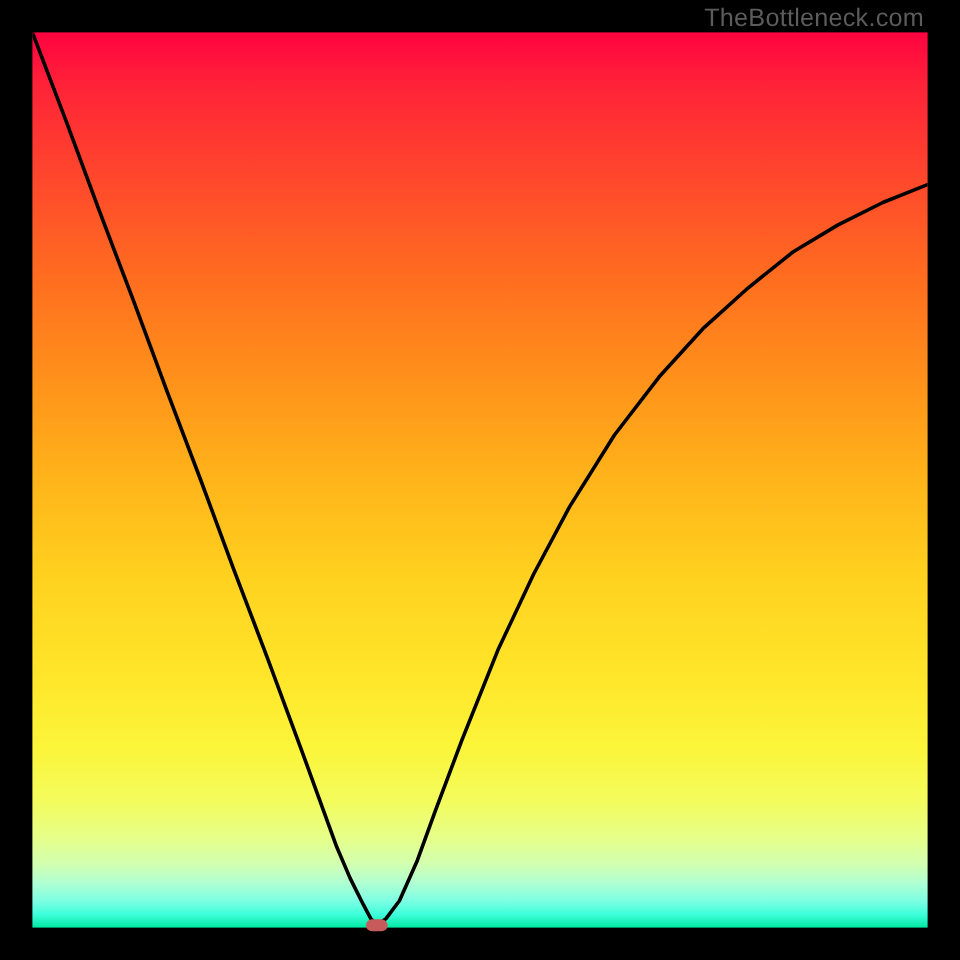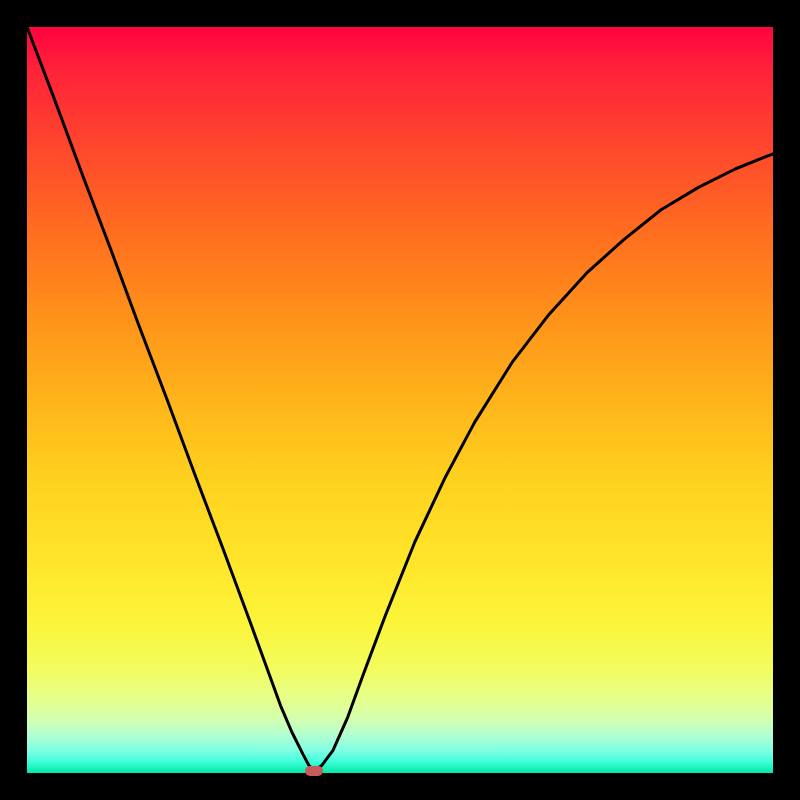--- a/index.html
+++ b/index.html
@@ -72,13 +72,14 @@
 
 <div class="frame">
   <div class="plot"></div>
 
   <svg class="curve-svg" viewBox="0 0 746 746" preserveAspectRatio="none">
     <path id="curve-path" d="M 0.00 0.00 L 28.35 74.60 L 55.95 149.20 L 84.30 223.80 L 111.90 298.40 L 140.25 373.00 L 167.85 447.60 L 196.20 522.20 L 223.80 596.80 L 238.72 637.83 L 253.64 678.86 L 264.83 704.97 L 276.02 727.35 L 281.99 738.54 L 287.21 743.76 L 294.67 738.54 L 305.86 723.62 L 320.78 690.05 L 335.70 649.02 L 358.08 589.34 L 387.92 514.74 L 417.76 451.33 L 447.60 395.38 L 484.90 335.70 L 522.20 287.21 L 559.50 246.18 L 596.80 212.61 L 634.10 182.77 L 671.40 160.39 L 708.70 141.74 L 746.00 126.82" fill="none" stroke="#000" stroke-width="3" stroke-linejoin="round" stroke-linecap="round"></path>
   </svg>
 
   <div class="marker" id="marker" style="left: 314.21px; top: 770.762px;"></div>
 
+  <div class="watermark">TheBottleneck.com</div>
 </div>
 
 </body></html>

